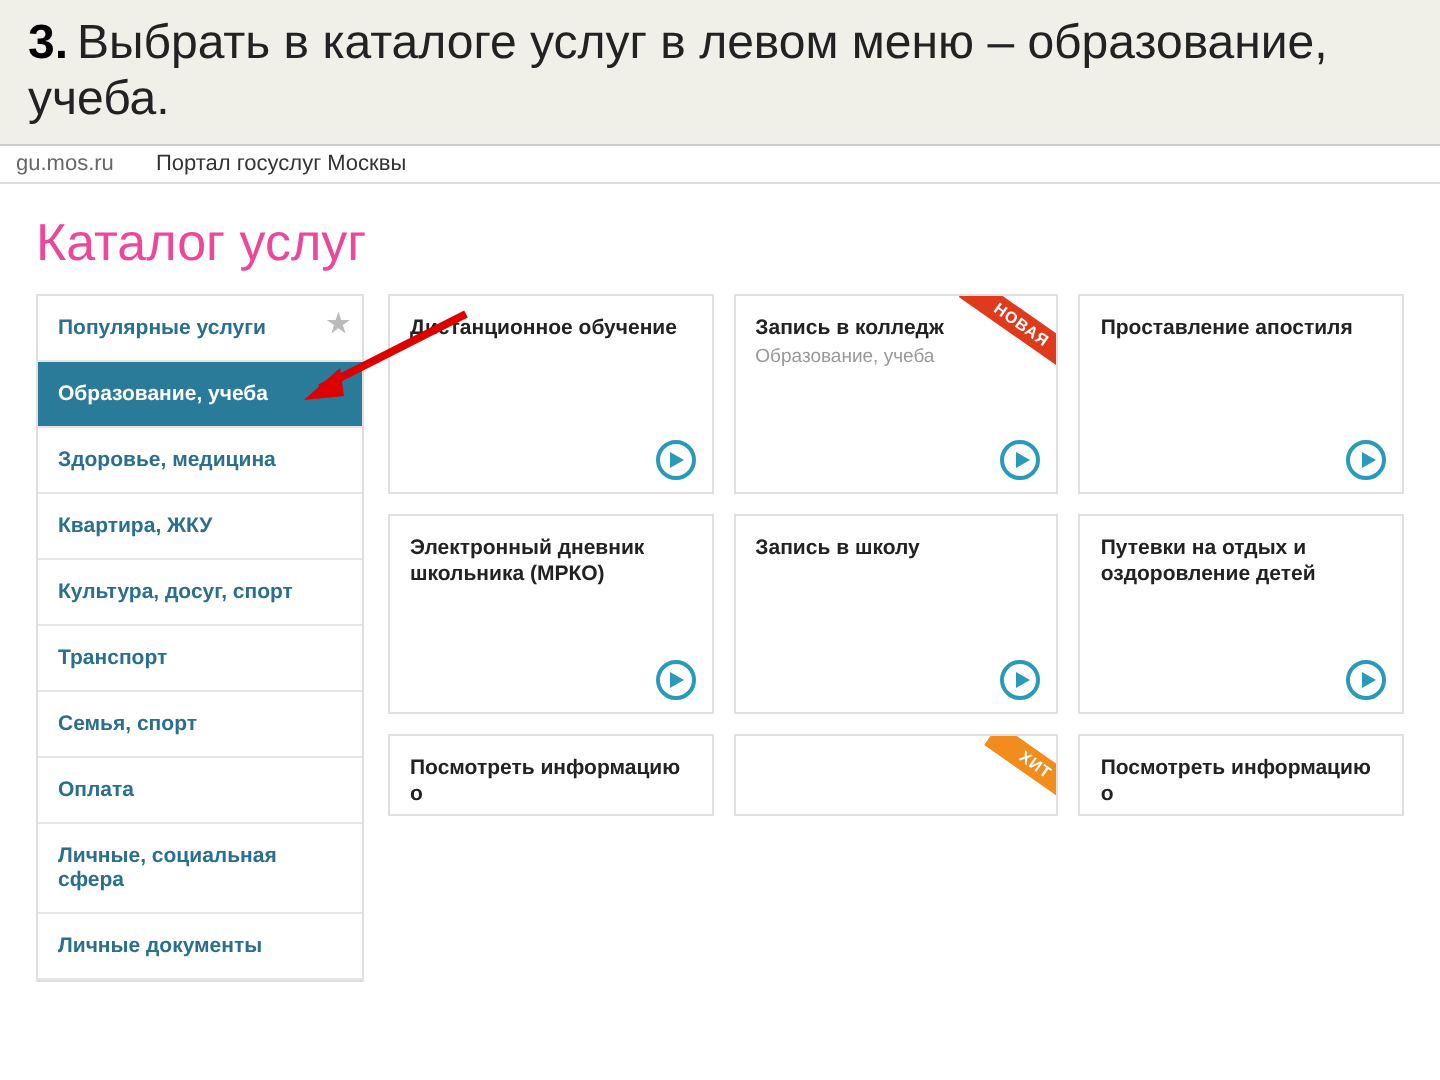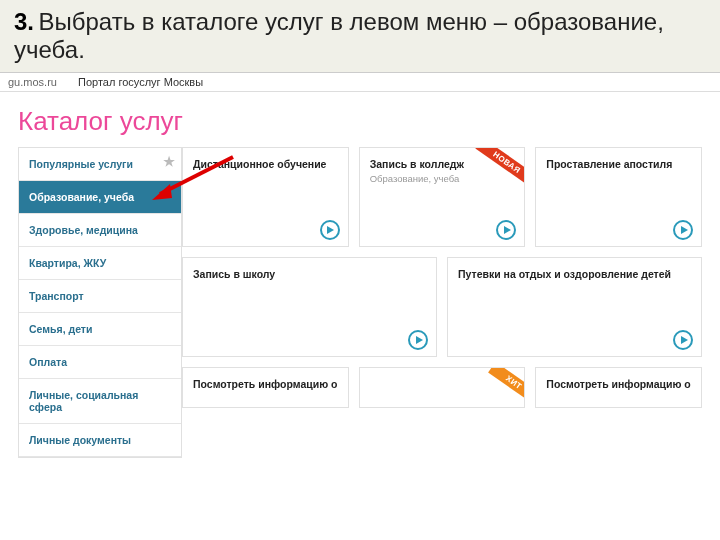--- a/index.html
+++ b/index.html
@@ -4,21 +4,21 @@
 <style>
   * { box-sizing: border-box; margin: 0; padding: 0; }
   body { font-family: Arial, sans-serif; background: #fff; width: 720px; height: 540px; overflow: hidden; }
   .instruction-bar { background: #f0f0e8; padding: 8px 14px; border-bottom: 1px solid #ccc; }
   .instruction-bar .num { font-weight: bold; font-size: 24px; }
   .instruction-bar .txt { font-size: 24px; color: #222; }
   .browser-bar { font-size: 11px; color: #666; padding: 3px 8px; border-bottom: 1px solid #ddd; }
   .browser-bar .site { color: #333; margin-left: 18px; }
   .page { padding: 14px 18px 0 18px; }
   .page-title { font-size: 26px; color: #ec4899; font-weight: normal; margin-bottom: 10px; }
-  .layout { display: flex; position: relative; }
+  .layout { display: flex; gap: 12px; position: relative; }
   .sidebar { width: 164px; flex-shrink: 0; border: 1px solid #e0e0e0; }
   .sidebar-item { padding: 10px 10px; font-size: 10.5px; font-weight: bold; color: #2a6f8e; border-bottom: 1px solid #e5e5e5; cursor: pointer; position: relative; }
   .sidebar-item.first::after { content: "★"; position: absolute; right: 6px; top: 6px; color: #bbb; font-size: 13px; }
   .sidebar-item.active { background: #2a7a9a; color: #fff; }
   .cards { display: flex; flex-direction: column; gap: 10px; flex: 1; }
   .card-row { display: flex; gap: 10px; }
   .card { flex: 1; border: 1px solid #e0e0e0; height: 100px; padding: 10px 10px 6px 10px; position: relative; overflow: hidden; }
   .card-title { font-size: 10.5px; font-weight: bold; color: #222; line-height: 1.25; }
   .card-sub { font-size: 9.5px; color: #999; margin-top: 2px; }
   .play-icon { position: absolute; right: 8px; bottom: 6px; width: 20px; height: 20px; border: 2px solid #2a9aba; border-radius: 50%; display: flex; align-items: center; justify-content: center; }
@@ -49,22 +49,23 @@
     <svg class="arrow" viewBox="0 0 90 50">
       <line x1="85" y1="5" x2="12" y2="42" stroke="#d00" stroke-width="4"></line>
       <polygon points="4,48 22,32 24,46" fill="#d00"></polygon>
     </svg>
 
     <div class="sidebar">
       <div class="sidebar-item first"><span>Популярные услуги</span></div>
       <div class="sidebar-item active"><span>Образование, учеба</span></div>
       <div class="sidebar-item"><span>Здоровье, медицина</span></div>
       <div class="sidebar-item"><span>Квартира, ЖКУ</span></div>
+      <div class="sidebar-item"><span>Культура, досуг, спорт</span></div>
       <div class="sidebar-item"><span>Транспорт</span></div>
-      <div class="sidebar-item"><span>Семья, дети</span></div>
+      <div class="sidebar-item"><span>Семья, спорт</span></div>
       <div class="sidebar-item"><span>Оплата</span></div>
       <div class="sidebar-item"><span>Личные, социальная сфера</span></div>
       <div class="sidebar-item"><span>Личные документы</span></div>
     </div>
 
     <div class="cards">
       <div class="card-row">
         <div class="card">
           <div class="card-title">Дистанционное обучение</div>
           <span class="play-icon"></span>
@@ -75,20 +76,24 @@
           <div class="ribbon red">НОВАЯ</div>
           <span class="play-icon"></span>
         </div>
         <div class="card">
           <div class="card-title">Проставление апостиля</div>
           <span class="play-icon"></span>
         </div>
       </div>
 
       <div class="card-row">
+        <div class="card">
+          <div class="card-title">Электронный дневник школьника (МРКО)</div>
+          <span class="play-icon"></span>
+        </div>
         <div class="card">
           <div class="card-title">Запись в школу</div>
           <span class="play-icon"></span>
         </div>
         <div class="card">
           <div class="card-title">Путевки на отдых и оздоровление детей</div>
           <span class="play-icon"></span>
         </div>
       </div>
 

